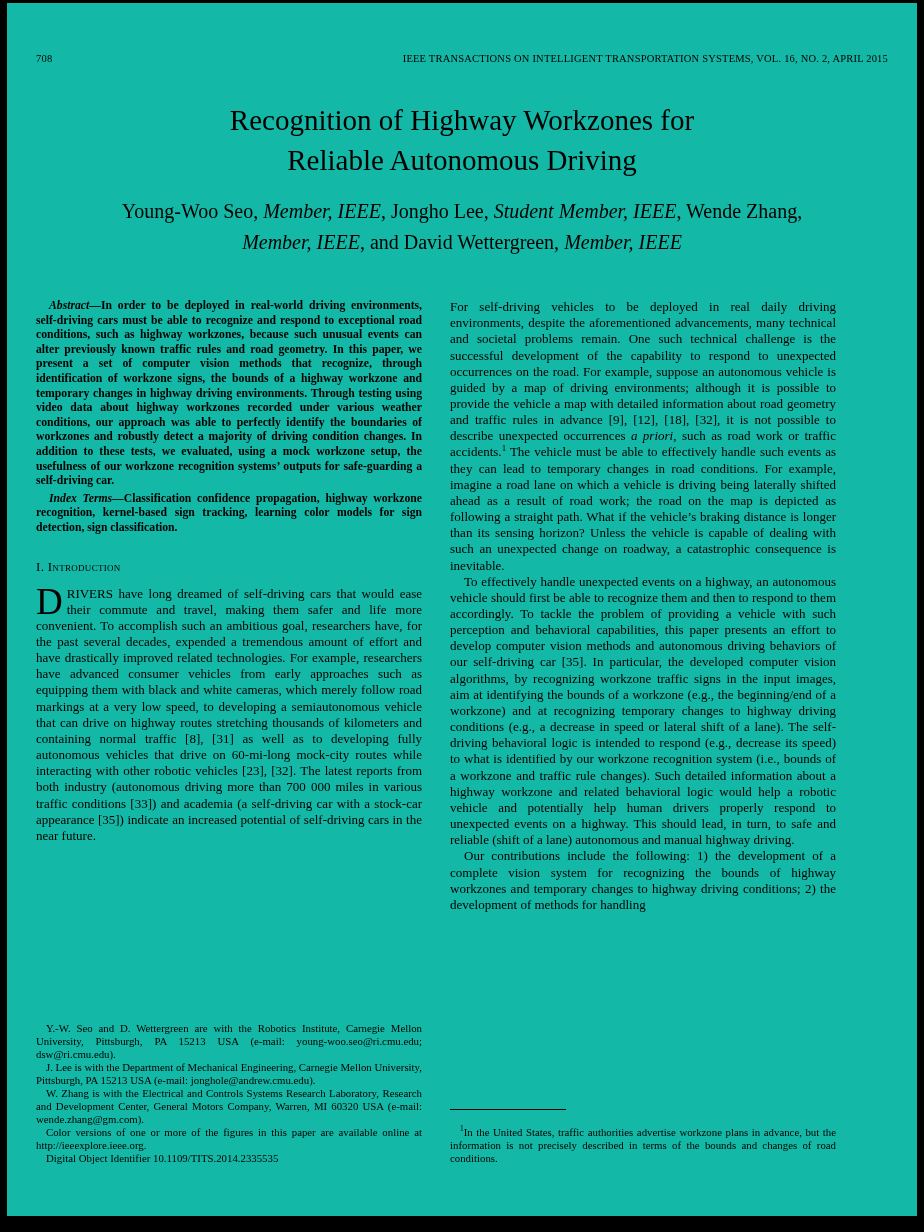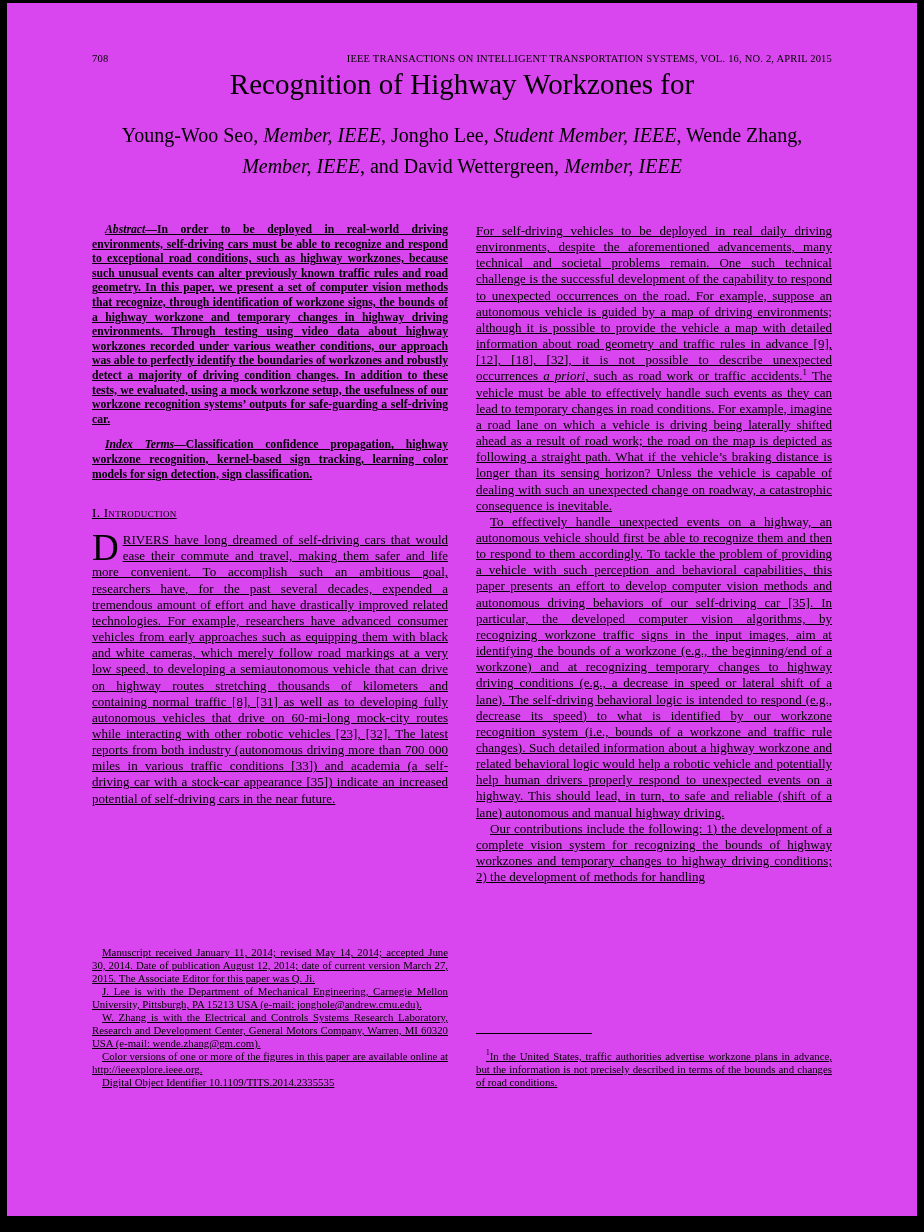--- a/index.html
+++ b/index.html
@@ -7,35 +7,36 @@
   body {
     background:#000;
     font-family:"Liberation Serif", serif;
     color:#000;
     position:relative;
     overflow:hidden;
   }
   .page {
     position:absolute;
     left:7px; right:7px; top:3px; bottom:16px;
-    background:#d946ef;
-    padding:0 85px;
+    background:#14b8a6;
+    padding:0 29px;
   }
   .header {
     display:flex;
     justify-content:space-between;
     align-items:baseline;
     padding-top:50px;
     font-size:10.5px;
     letter-spacing:0.2px;
   }
   .paper-title {
     text-align:center;
     font-size:29px;
     font-weight:normal;
+    margin-top:36px;
     line-height:1.38;
   }
   .authors {
     text-align:center;
     font-size:20px;
     margin:16px auto 0 auto;
     max-width:740px;
     line-height:1.55;
   }
   .it { font-style:italic; }
@@ -43,31 +44,30 @@
   .columns {
     display:flex;
     gap:28px;
     margin-top:41px;
     height:866px;
   }
   .col {
     width:386px;
     display:flex;
     flex-direction:column;
-    text-decoration:underline;
   }
   .abstract, .index-terms {
     font-size:11.7px;
     font-weight:bold;
     line-height:14.6px;
     text-align:justify;
     text-indent:13px;
     hyphens:auto;
   }
-  .index-terms { margin-top:11px; }
+  .index-terms { margin-top:3px; }
   .section-heading {
     text-align:left;
     font-size:13px;
     font-weight:normal;
     font-variant:small-caps;
     margin-top:23px;
     margin-bottom:11px;
     letter-spacing:0.3px;
   }
   .body-text {
@@ -117,35 +117,36 @@
 
 <div class="page">
 
   <div class="header">
     <span>708</span>
     <span>IEEE TRANSACTIONS ON INTELLIGENT TRANSPORTATION SYSTEMS, VOL. 16, NO. 2, APRIL 2015</span>
   </div>
 
   <h1 class="paper-title">
     <span>Recognition of Highway Workzones for</span><br>
+    <span>Reliable Autonomous Driving</span>
   </h1>
 
   <div class="authors"><span>Young-Woo Seo, </span><span class="it">Member, IEEE</span><span>, Jongho Lee, </span><span class="it">Student Member, IEEE</span><span>, Wende Zhang, </span><span class="it">Member, IEEE</span><span>, and David Wettergreen, </span><span class="it">Member, IEEE</span></div>
 
   <div class="columns">
 
     <div class="col">
       <p class="abstract"><span class="it">Abstract—</span><span>In order to be deployed in real-world driving environments, self-driving cars must be able to recognize and respond to exceptional road conditions, such as highway workzones, because such unusual events can alter previously known traffic rules and road geometry. In this paper, we present a set of computer vision methods that recognize, through identification of workzone signs, the bounds of a highway workzone and temporary changes in highway driving environments. Through testing using video data about highway workzones recorded under various weather conditions, our approach was able to perfectly identify the boundaries of workzones and robustly detect a majority of driving condition changes. In addition to these tests, we evaluated, using a mock workzone setup, the usefulness of our workzone recognition systems’ outputs for safe-guarding a self-driving car.</span></p>
       <p class="index-terms"><span class="it">Index Terms—</span><span>Classification confidence propagation, highway workzone recognition, kernel-based sign tracking, learning color models for sign detection, sign classification.</span></p>
       <h2 class="section-heading">I. Introduction</h2>
       <p class="body-text noindent">
         <span class="dropcap">D</span><span><span>RIVERS have long dreamed of self-driving cars that would ease their commute and travel, making them safer and life more convenient. To accomplish such an ambitious goal, researchers have, for the past several decades, expended a tremendous amount of effort and have drastically improved related technologies. For example, researchers have advanced consumer vehicles from early approaches such as equipping them with black and white cameras, which merely follow road markings at a very low speed, to developing a semiautonomous vehicle that can drive on highway routes stretching thousands of kilometers and containing normal traffic [8], [31] as well as to developing fully autonomous vehicles that drive on 60-mi-long mock-city routes while interacting with other robotic vehicles [23], [32]. The latest reports from both industry (autonomous driving more than 700 000 miles in various traffic conditions [33]) and academia (a self-driving car with a stock-car appearance [35]) indicate an increased potential of self-driving cars in the near future.</span></span>
       </p>
       <div class="footnotes">
-          <p>Manuscript received January 11, 2014; revised May 14, 2014; accepted June 30, 2014. Date of publication August 12, 2014; date of current version March 27, 2015. The Associate Editor for this paper was Q. Ji.</p>
+          <p>Y.-W. Seo and D. Wettergreen are with the Robotics Institute, Carnegie Mellon University, Pittsburgh, PA 15213 USA (e-mail: young-woo.seo@ri.cmu.edu; dsw@ri.cmu.edu).</p>
           <p>J. Lee is with the Department of Mechanical Engineering, Carnegie Mellon University, Pittsburgh, PA 15213 USA (e-mail: jonghole@andrew.cmu.edu).</p>
           <p>W. Zhang is with the Electrical and Controls Systems Research Laboratory, Research and Development Center, General Motors Company, Warren, MI 60320 USA (e-mail: wende.zhang@gm.com).</p>
           <p>Color versions of one or more of the figures in this paper are available online at http://ieeexplore.ieee.org.</p>
           <p>Digital Object Identifier 10.1109/TITS.2014.2335535</p>
         </div>
     </div>
 
     <div class="col">
       <div class="body-text">
         <p class="body noindent"><span>For self-driving vehicles to be deployed in real daily driving environments, despite the aforementioned advancements, many technical and societal problems remain. One such technical challenge is the successful development of the capability to respond to unexpected occurrences on the road. For example, suppose an autonomous vehicle is guided by a map of driving environments; although it is possible to provide the vehicle a map with detailed information about road geometry and traffic rules in advance [9], [12], [18], [32], it is not possible to describe unexpected occurrences </span><span class="it">a priori</span><span>, such as road work or traffic accidents.</span><sup>1</sup><span> The vehicle must be able to effectively handle such events as they can lead to temporary changes in road conditions. For example, imagine a road lane on which a vehicle is driving being laterally shifted ahead as a result of road work; the road on the map is depicted as following a straight path. What if the vehicle’s braking distance is longer than its sensing horizon? Unless the vehicle is capable of dealing with such an unexpected change on roadway, a catastrophic consequence is inevitable.</span></p>

